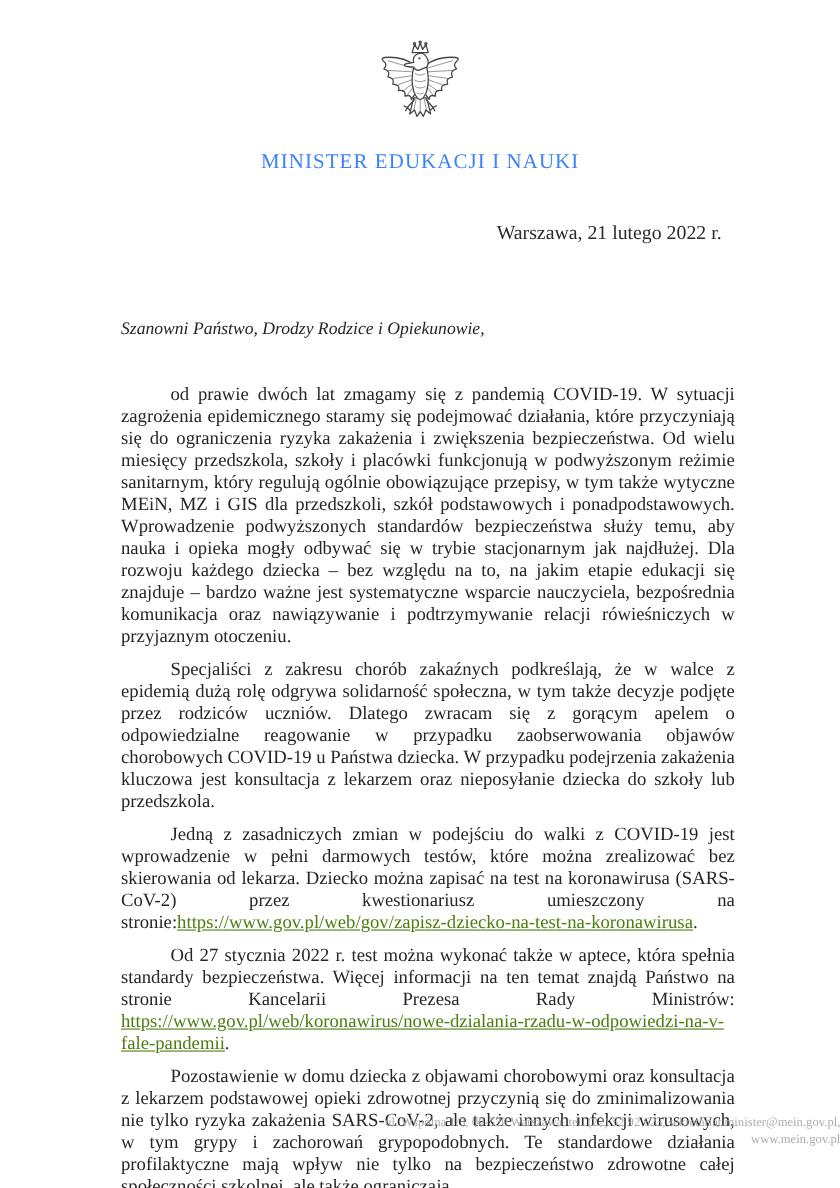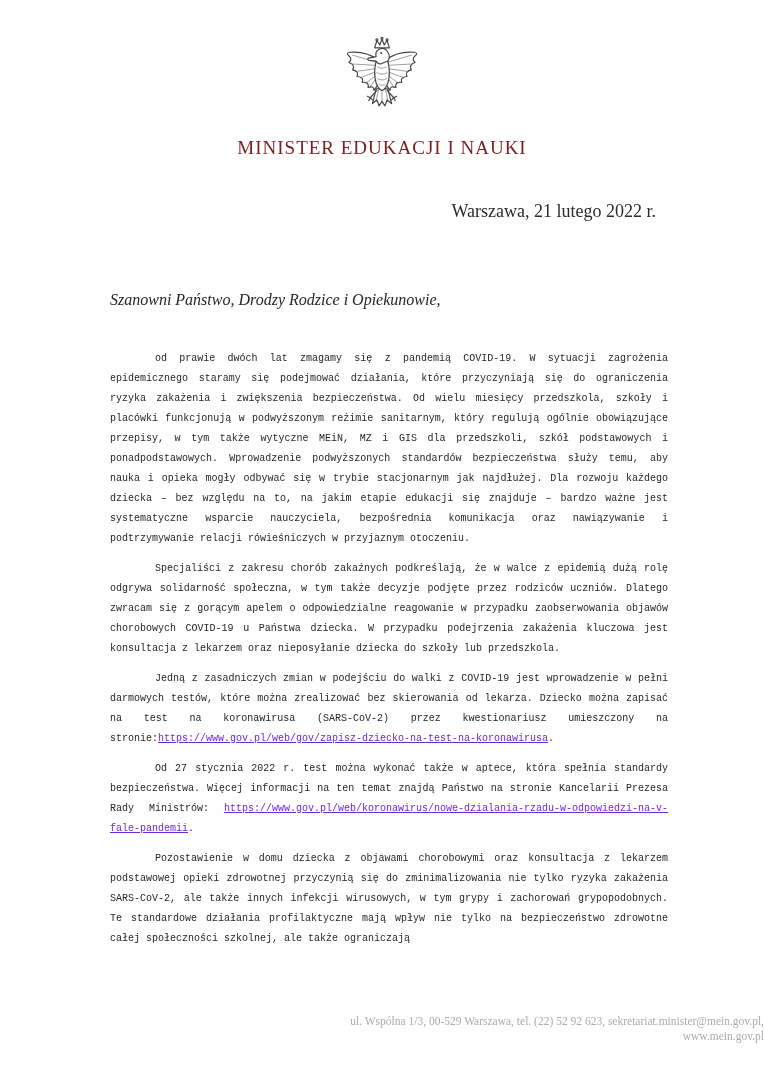--- a/index.html
+++ b/index.html
@@ -13,45 +13,44 @@
   }
   .emblem{
     position:absolute;top:34px;left:50%;transform:translateX(-50%);
     width:88px;height:82px;
   }
   .emblem svg{width:100%;height:100%;}
   .letter-title{
     position:absolute;top:137px;left:0;width:100%;
     text-align:center;
     font-size:19px;letter-spacing:1px;
-    color:#7f1d1d;
+    color:#3b82f6;
     font-weight:normal;margin:0;
   }
   .dateline{
     position:absolute;top:201px;right:108px;
     font-size:18px;color:#2b2b2b;
   }
   .content{
     position:absolute;top:291px;left:110px;width:558px;
   }
   .salutation{
     font-style:italic;
     font-size:16px;
     margin:0 0 40px 0;
   }
   .content p.body-par{
     margin:0 0 10px 0;
-    font-size:10px;
+    font-size:17px;
     line-height:20px;
     text-align:justify;
     text-indent:45px;
-    font-family:Liberation Mono, monospace;
   }
   a.link{
-    color:#6d28d9;
+    color:#4d7c0f;
     text-decoration:underline;
     overflow-wrap:break-word;
     word-break:break-word;
     cursor:pointer;
   }
   .footer{
     position:absolute;top:1014px;left:0;width:100%;
     text-align:right;
     color:#ababab;
     font-size:11.5px;

